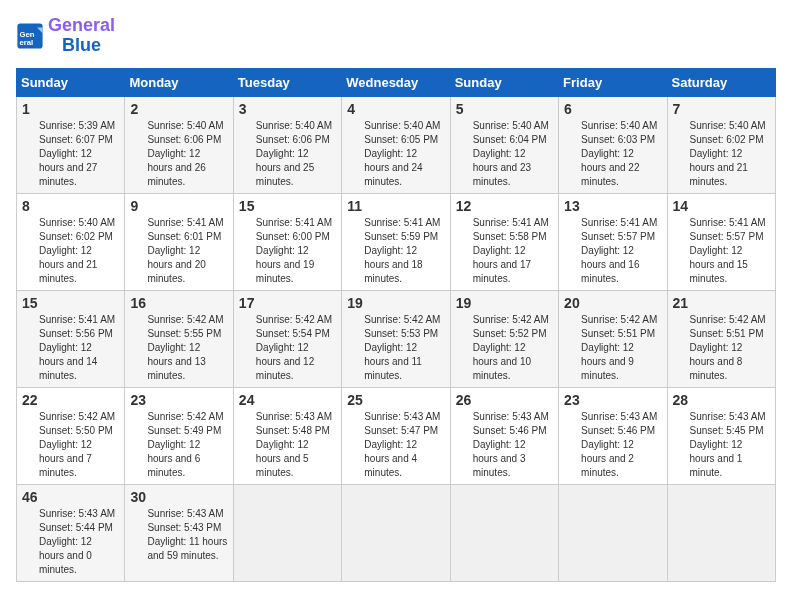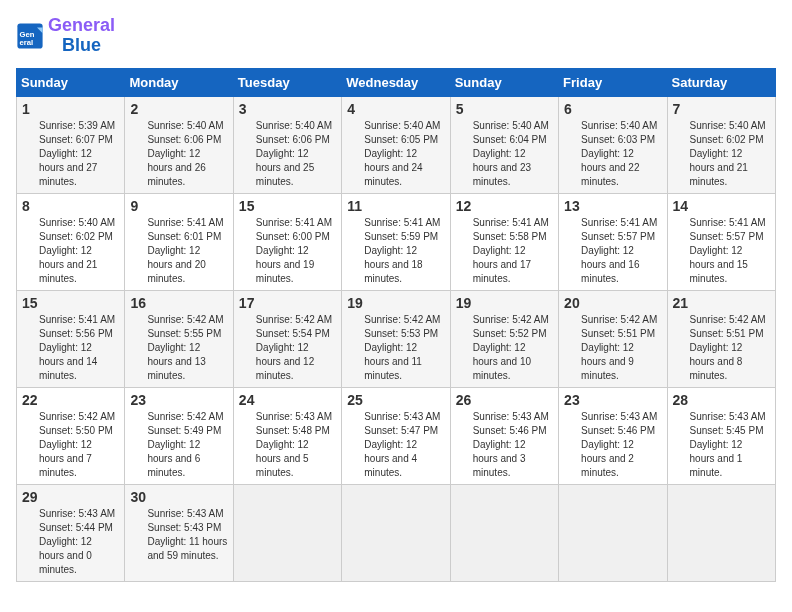--- a/index.html
+++ b/index.html
@@ -239,21 +239,21 @@
           <span class="day-number">23</span>
           <div class="day-info">Sunrise: 5:43 AM<br>Sunset: 5:46 PM<br>Daylight: 12 hours and 2 minutes.</div>
         </td>
         <td>
           <span class="day-number">28</span>
           <div class="day-info">Sunrise: 5:43 AM<br>Sunset: 5:45 PM<br>Daylight: 12 hours and 1 minute.</div>
         </td>
       </tr>
       <tr>
         <td>
-          <span class="day-number">29</span>
+          <span class="day-number">46</span>
           <div class="day-info">Sunrise: 5:43 AM<br>Sunset: 5:44 PM<br>Daylight: 12 hours and 0 minutes.</div>
         </td>
         <td>
           <span class="day-number">30</span>
           <div class="day-info">Sunrise: 5:43 AM<br>Sunset: 5:43 PM<br>Daylight: 11 hours and 59 minutes.</div>
         </td>
         <td></td>
         <td></td>
         <td></td>
         <td></td>

